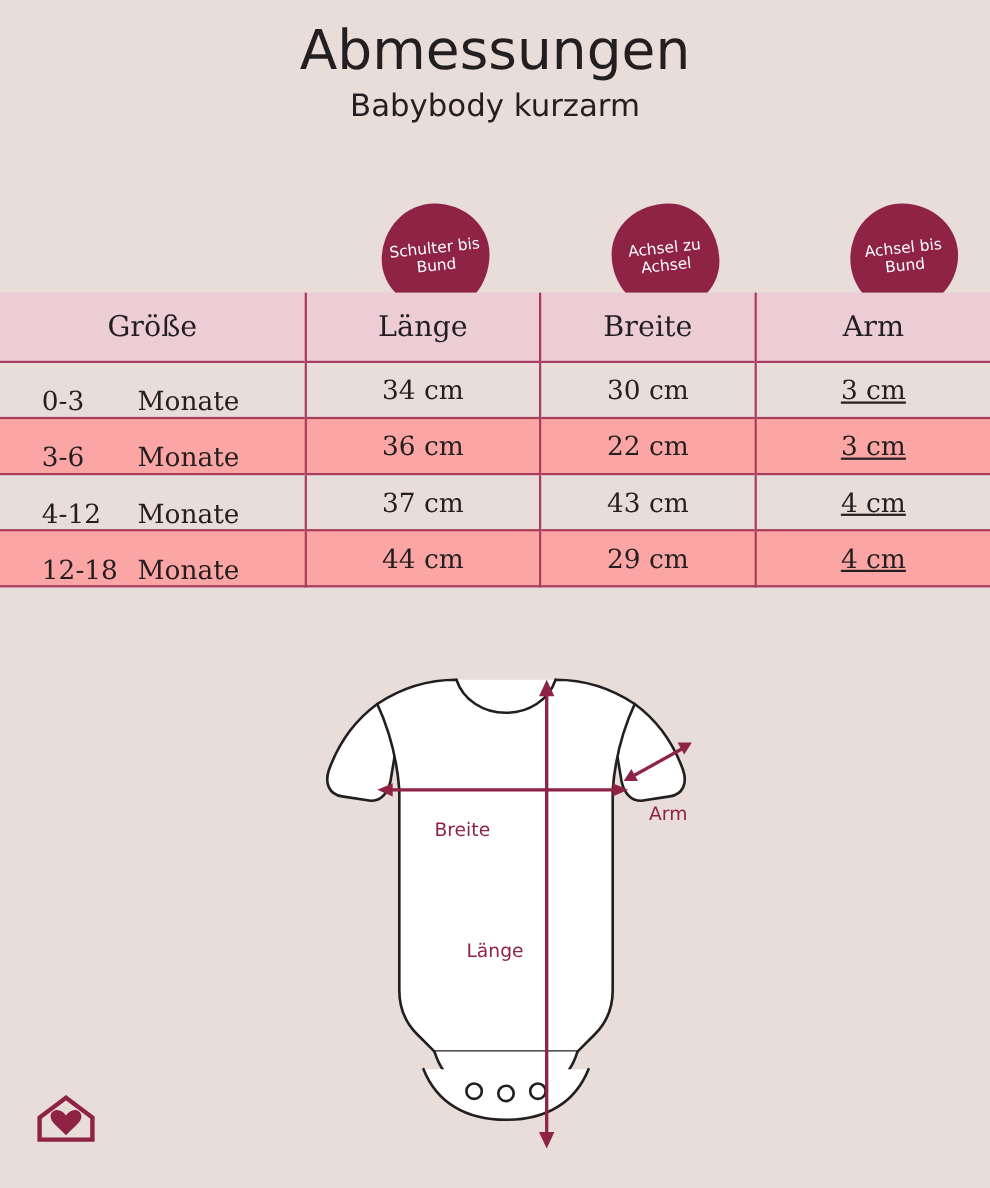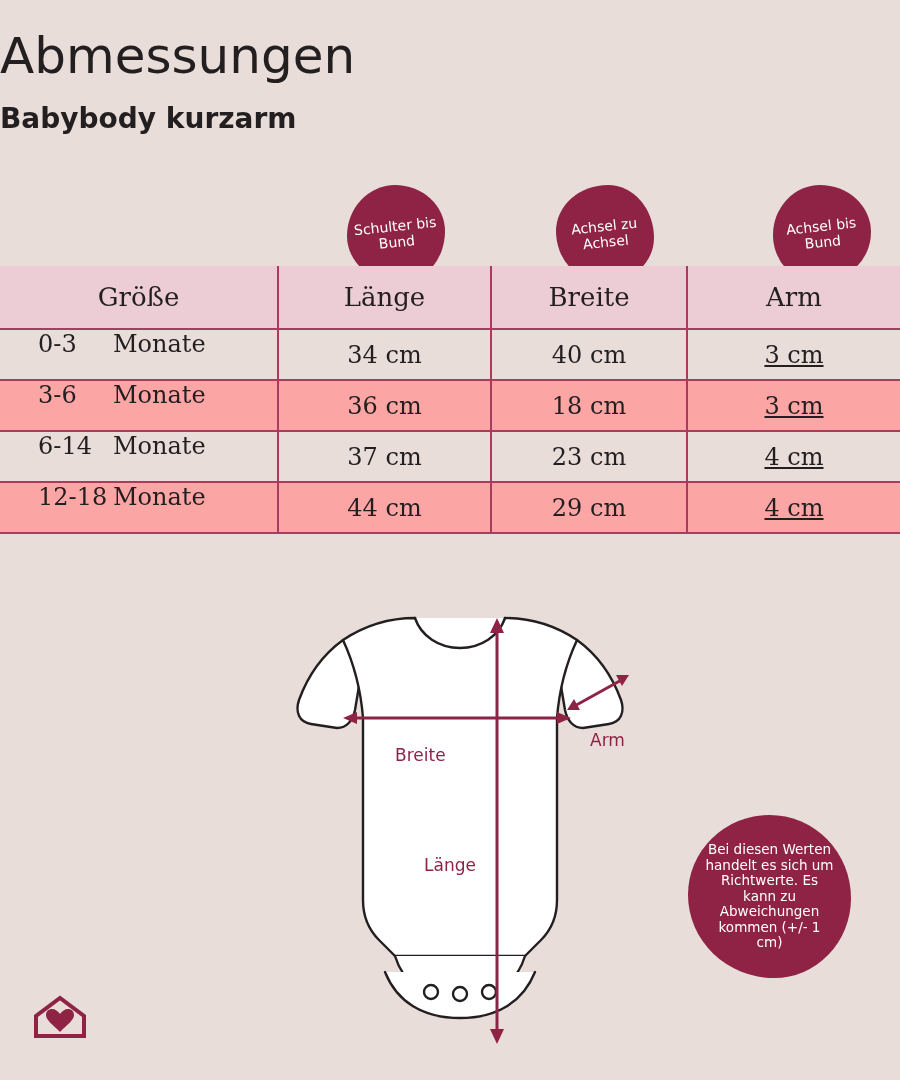--- a/index.html
+++ b/index.html
@@ -15,36 +15,37 @@
     overflow: hidden;
   }
   .page {
     position: relative;
     width: 900px;
     height: 1080px;
   }
 
   
   .header {
-    padding-top: 30px;
+    text-align: center;
+    padding-top: 20px;
   }
   .title {
     font-family: "DejaVu Sans", sans-serif;
     font-size: 50px;
     font-weight: 400;
     color: #231f20;
     letter-spacing: 0px;
     line-height: 1.05;
   }
   .subtitle {
     font-family: "DejaVu Sans", sans-serif;
     font-size: 28px;
-    font-weight: 700;
+    font-weight: 400;
     color: #231f20;
-    margin-top: 19px;
+    margin-top: 6px;
   }
 
   
   .blob {
     position: absolute;
     background: #8e2346;
     color: #ffffff;
     display: flex;
     align-items: center;
     justify-content: center;
@@ -118,24 +119,24 @@
   table.sizes tbody tr.alt td { background: #fca5a5; }
   table.sizes tbody tr:last-child td { border-bottom: 2px solid #a83b5e; }
 
   .col-size  { width: 278px; }
   .col-len   { width: 213px; }
   .col-width { width: 196px; }
   .col-arm   { width: 213px; }
 
   .size-cell {
     display: flex;
-    align-items: flex-start;
+    align-items: flex-end;
     height: 100%;
     box-sizing: border-box;
-    padding: 0 46px 0 38px;
+    padding: 0 34px 0 38px;
     justify-content: space-between;
   }
   .size-cell .range { min-width: 70px; text-align: left; }
   .size-cell .unit  { min-width: 118px; text-align: left; }
 
   
   .illo {
     position: absolute;
     left: 225px;
     top: 600px;
@@ -199,43 +200,43 @@
       </thead>
       <tbody>
         <tr>
           <td>
             <div class="size-cell">
               <span class="range">0-3</span>
               <span class="unit">Monate</span>
             </div>
           </td>
           <td>34 cm</td>
-          <td>40 cm</td>
+          <td>30 cm</td>
           <td>3 cm</td>
         </tr>
         <tr class="alt">
           <td>
             <div class="size-cell">
               <span class="range">3-6</span>
               <span class="unit">Monate</span>
             </div>
           </td>
           <td>36 cm</td>
-          <td>18 cm</td>
+          <td>22 cm</td>
           <td>3 cm</td>
         </tr>
         <tr>
           <td>
             <div class="size-cell">
-              <span class="range">6-14</span>
+              <span class="range">4-12</span>
               <span class="unit">Monate</span>
             </div>
           </td>
           <td>37 cm</td>
-          <td>23 cm</td>
+          <td>43 cm</td>
           <td>4 cm</td>
         </tr>
         <tr class="alt">
           <td>
             <div class="size-cell">
               <span class="range">12-18</span>
               <span class="unit">Monate</span>
             </div>
           </td>
           <td>44 cm</td>
@@ -285,22 +286,19 @@
       <line x1="272" y1="30" x2="272" y2="432"></line>
       <polygon points="272,18 265,33 279,33" stroke="none"></polygon>
       <polygon points="272,444 265,429 279,429" stroke="none"></polygon>
     </g>
   </svg>
 
   <div class="meas-label lbl-breite">Breite</div>
   <div class="meas-label lbl-arm">Arm</div>
   <div class="meas-label lbl-laenge">Länge</div>
 
-  <div class="blob blob-note">
-    <span>Bei diesen Werten handelt es sich um Richtwerte. Es kann zu Abweichungen kommen (+/- 1 cm)</span>
-  </div>
 
   <svg class="logo" viewBox="0 0 60 50">
     <path d="M6 26 L6 46 L54 46 L54 26 L30 8 Z" fill="none" stroke="#8e2346" stroke-width="4"></path>
     <path d="M30 42 C 22 34, 16 30, 16 25 C 16 21, 19 19, 22 19 C 25 19, 28 21, 30 24 C 32 21, 35 19, 38 19 C 41 19, 44 21, 44 25 C 44 30, 38 34, 30 42 Z" fill="#8e2346"></path>
   </svg>
 
 </div>
 
 </body></html>

